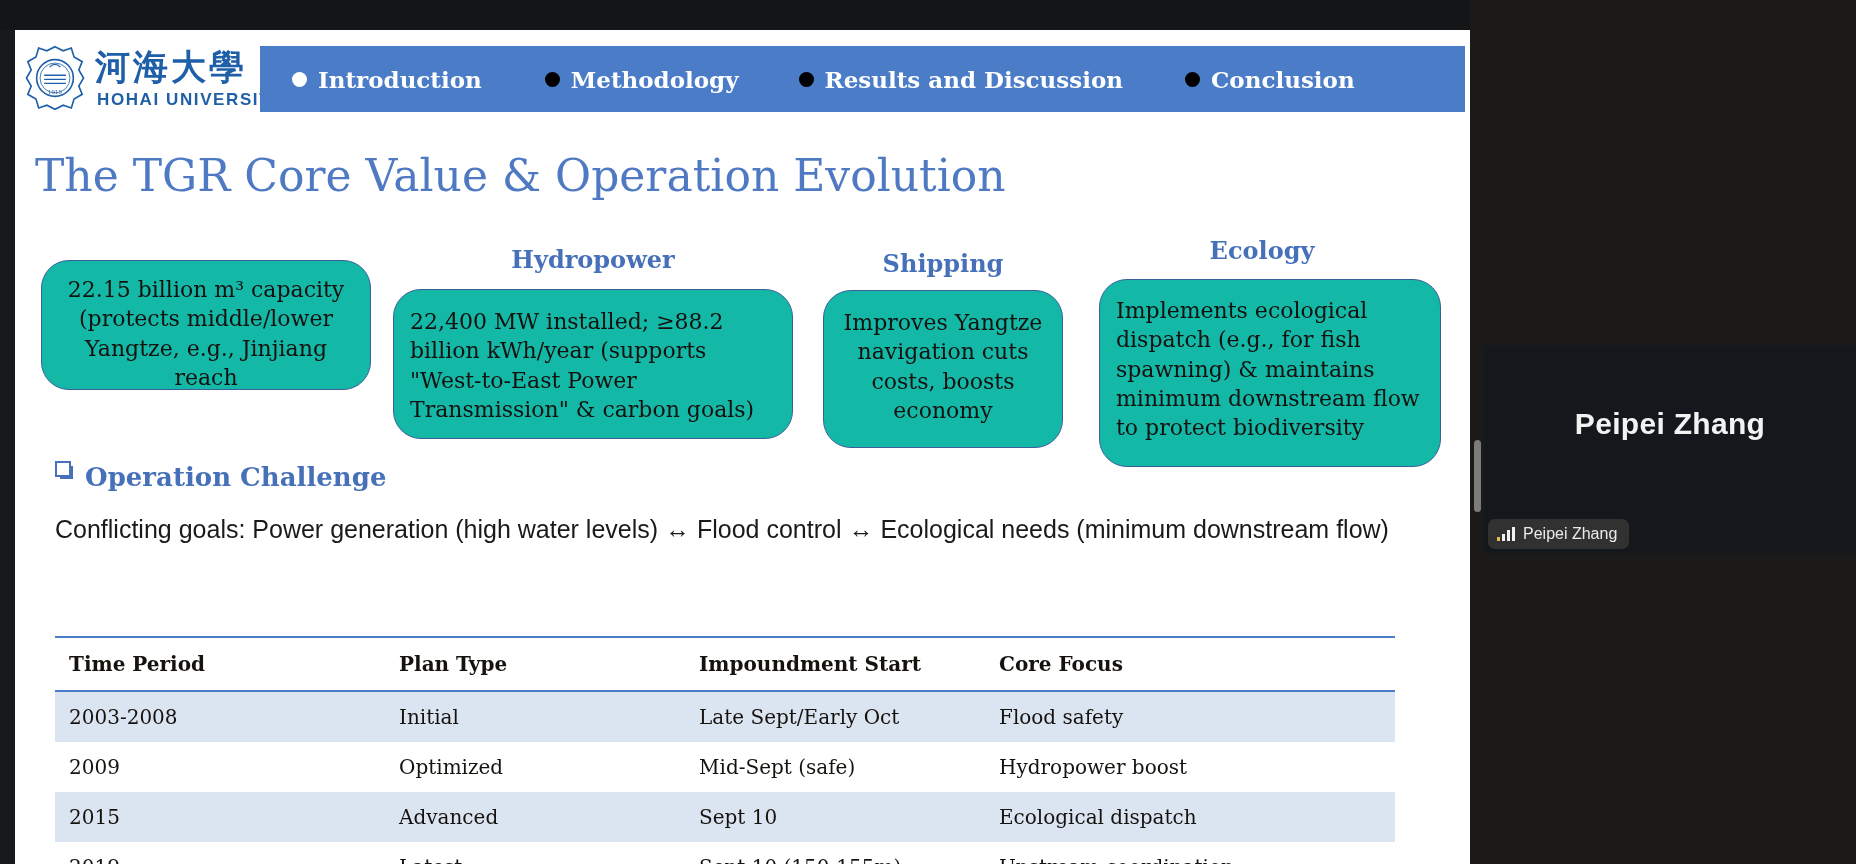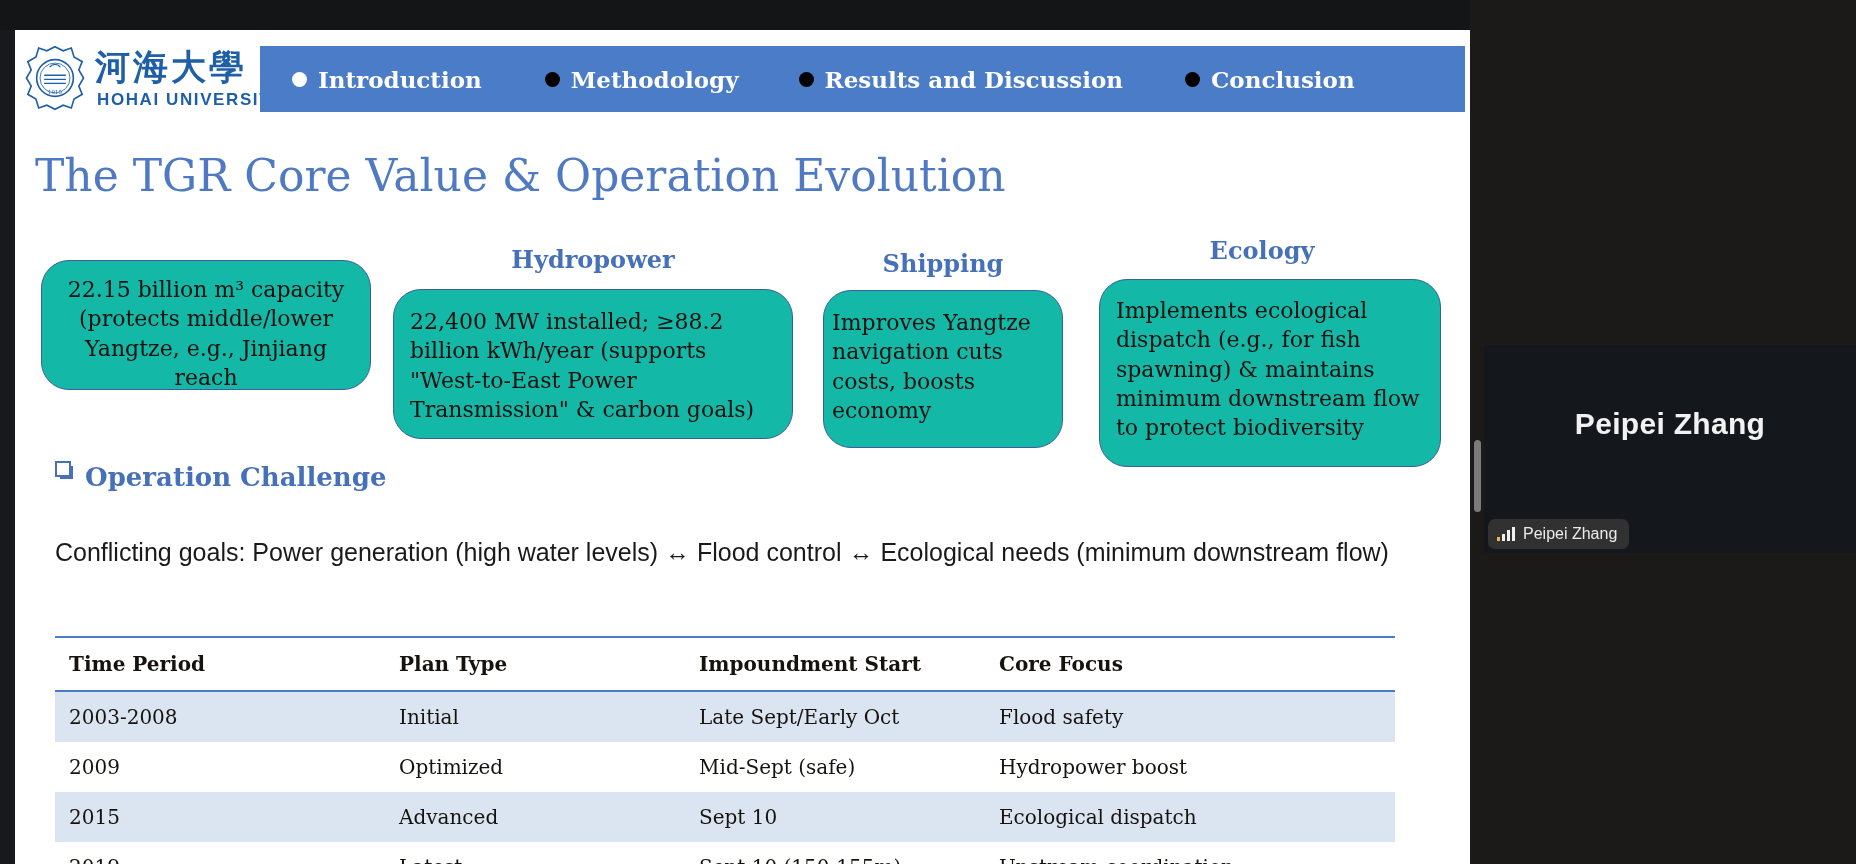--- a/index.html
+++ b/index.html
@@ -79,21 +79,21 @@
   .pillar.p0 { left:26px;  top:0;  width:330px; }
   .pillar.p0 .pillar-label { width:330px; }
   .pillar.p0 .pillar-box { margin-top:12px; height:130px; padding:14px 8px 0; text-align:center; }
 
   .pillar.p1 { left:378px; top:-3px; width:400px; }
   .pillar.p1 .pillar-label { width:400px; }
   .pillar.p1 .pillar-box { margin-top:15px; height:150px; padding:17px 16px 0; text-align:left; }
 
   .pillar.p2 { left:808px; top:1px; width:240px; }
   .pillar.p2 .pillar-label { width:240px; }
-  .pillar.p2 .pillar-box { margin-top:12px; height:158px; padding:17px 8px 0; text-align:left; }
+  .pillar.p2 .pillar-box { margin-top:12px; height:158px; padding:17px 8px 0; text-align:center; }
 
   .pillar.p3 { left:1068px; top:-12px; width:358px; }
   .pillar.p3 .pillar-label { width:358px; }
   .pillar.p3 .pillar-box { margin-top:14px; height:188px; padding:16px 16px 0; text-align:left;margin-left:16px; }
 
   
   .sec-head {
     position:absolute; display:flex; align-items:flex-start;
     font-family:"DejaVu Serif", serif; font-weight:700; font-size:26px;
     color:#4671b9; white-space:nowrap;
@@ -108,21 +108,20 @@
     border-right:2.6px solid #4671b9; border-bottom:2.6px solid #4671b9;
   }
 
   #op-challenge-head { left:40px; top:432px; }
   #plan-evo-head     { left:40px; top:558px; }
 
   .challenge-text {
     position:absolute; left:40px; top:485px; width:1400px;
     font-family:"Liberation Sans", sans-serif; font-size:25px; color:#1a1a1a;
     white-space:nowrap;
-    margin-top:23px;
   }
 
   
   #plan-table {
     position:absolute; left:40px; top:606px; width:1340px;
     border-collapse:collapse;
     font-family:"DejaVu Serif", serif;
   }
   #plan-table thead tr { border-top:2.2px solid #4a7cc7; }
   #plan-table th {

